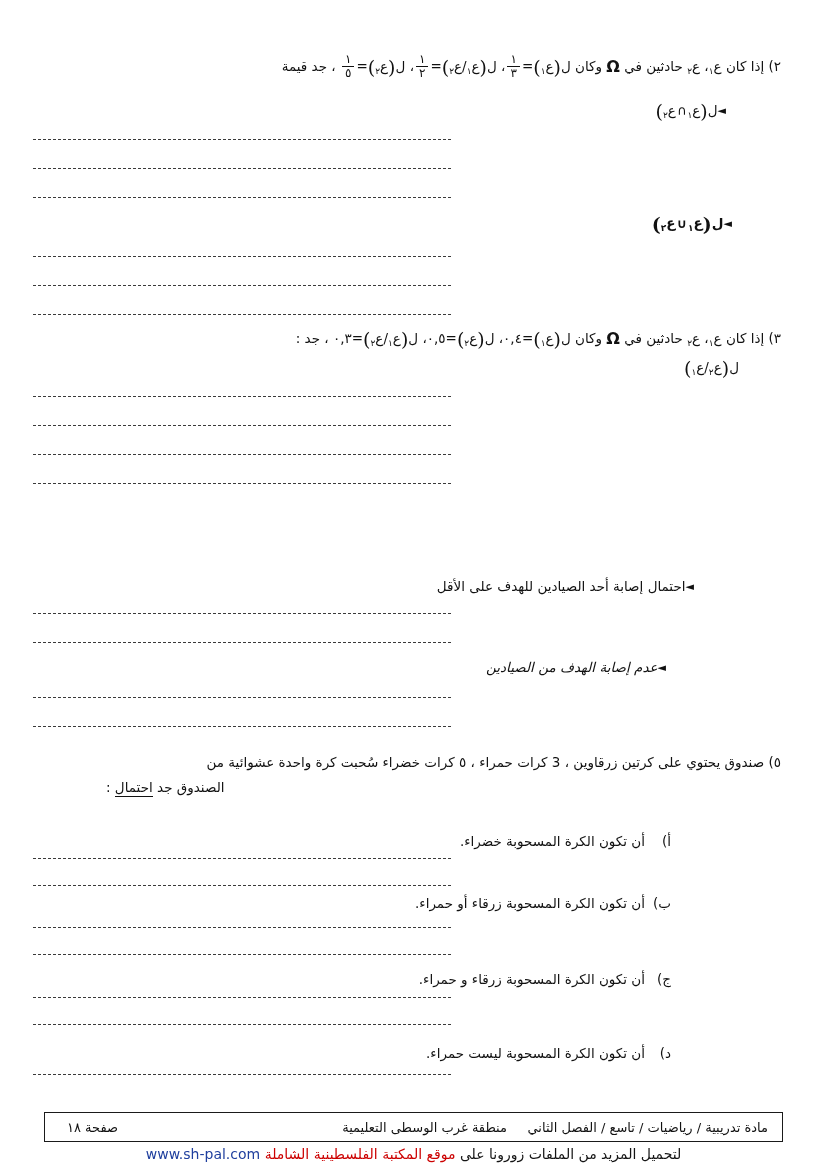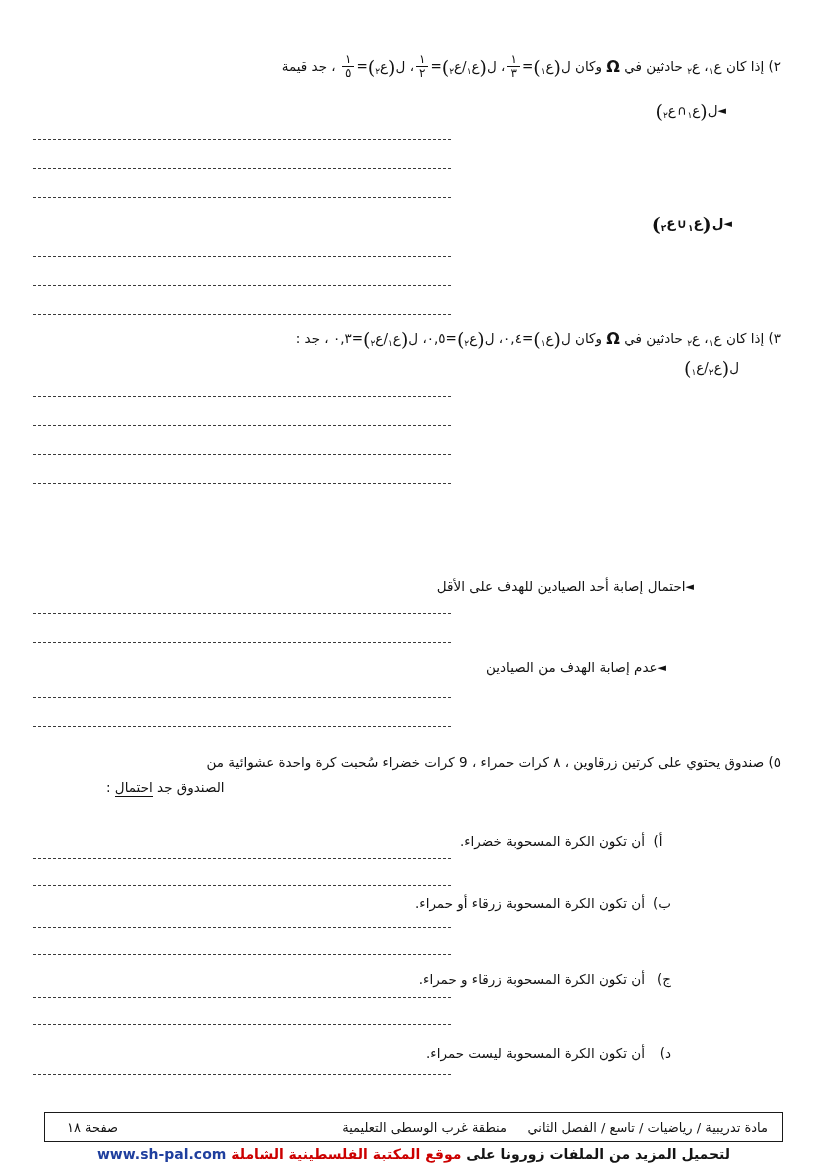--- a/index.html
+++ b/index.html
@@ -155,21 +155,21 @@
   .fc-left  { left: 22px; }
 
   .watermark {
     position: absolute;
     left: 0;
     right: 0;
     top: 1146px;
     text-align: center;
     direction: rtl;
     font-size: 14px;
-    font-weight: 700;
+    font-weight: 400;
     white-space: nowrap;
   }
   .wm-a { color: #141414; }
   .wm-b { color: #cc0000; }
   .wm-c { color: #1f3f9e; direction: ltr; display: inline-block; }
 </style>
 </head>
 <body>
 
 <div class="page">
@@ -233,39 +233,39 @@
   <div class="rule" style="left:33px; width:418px; top:483px;"></div>
 
 
   <div class="bullet-line" style="top:578px; right:127px;">
     <span class="tri">◄</span><span>احتمال إصابة أحد الصيادين للهدف على الأقل</span>
   </div>
 
   <div class="rule" style="left:33px; width:418px; top:613px;"></div>
   <div class="rule" style="left:33px; width:418px; top:642px;"></div>
 
-  <div class="bullet-line" style="top:659px; right:155px;">
+  <div class="bullet-line" style="top:659px; right:155px;font-style:italic;">
     <span class="tri">◄</span><span>عدم إصابة الهدف من الصيادين</span>
   </div>
 
   <div class="rule" style="left:33px; width:418px; top:697px;"></div>
   <div class="rule" style="left:33px; width:418px; top:726px;"></div>
 
   <div class="qblock" style="top:750px; right:46px; width:735px;">
     <div class="qtext">
       <span class="qnum">٥)</span>
-      <span>صندوق يحتوي على كرتين زرقاوين  ،  ٨ كرات حمراء  ،  9 كرات خضراء سُحبت كرة واحدة عشوائية من</span>
+      <span>صندوق يحتوي على كرتين زرقاوين  ،  3 كرات حمراء  ،  ٥ كرات خضراء سُحبت كرة واحدة عشوائية من</span>
     </div>
     <div class="qtext" style="text-align:left; padding-left:60px;">
       <span>الصندوق جد</span>
       <span class="uline">احتمال</span><span> :</span>
     </div>
   </div>
 
-  <div class="subitem" style="top:833px; right:156px;text-align:center;">
+  <div class="subitem" style="top:833px; right:156px;">
     <span class="lbl">أ)</span><span>أن تكون الكرة المسحوبة خضراء.</span>
   </div>
   <div class="rule" style="left:33px; width:418px; top:858px;"></div>
   <div class="rule" style="left:33px; width:418px; top:885px;"></div>
 
   <div class="subitem" style="top:895px; right:156px;margin-left:43px;">
     <span class="lbl">ب)</span><span>أن تكون الكرة المسحوبة زرقاء أو حمراء.</span>
   </div>
   <div class="rule" style="left:33px; width:418px; top:927px;"></div>
   <div class="rule" style="left:33px; width:418px; top:954px;"></div>

